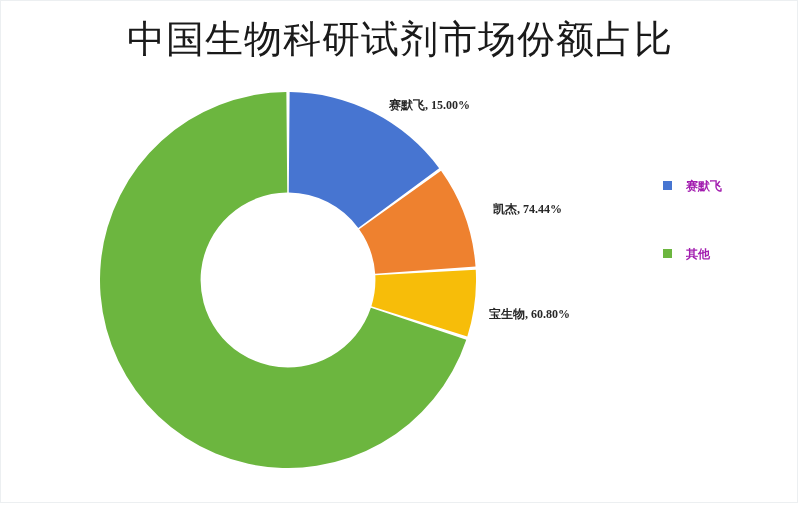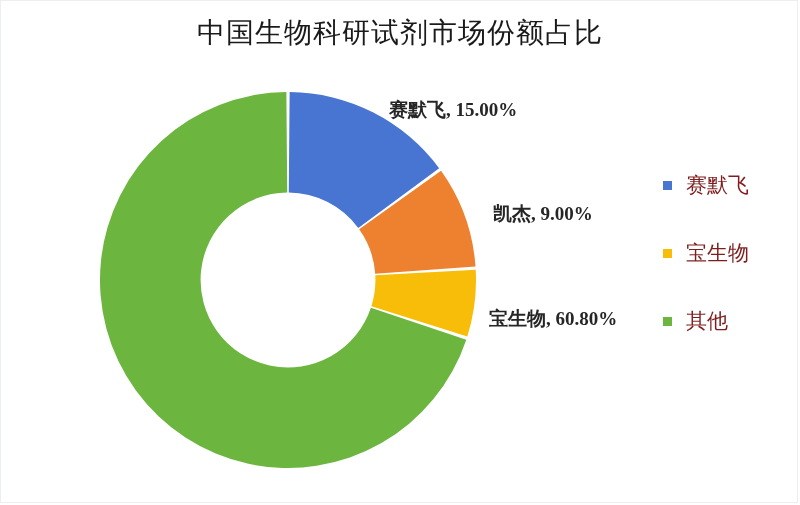--- a/index.html
+++ b/index.html
@@ -21,42 +21,42 @@
     border: 1px solid #eceff1;
     background: #ffffff;
   }
   #chart-title {
     position: absolute;
     left: 0;
     top: 13px;
     width: 798px;
     text-align: center;
     font-family: "Liberation Serif", "DejaVu Serif", serif;
-    font-size: 28px;
+    font-size: 38px;
     font-weight: 400;
     color: #1a1a1a;
     letter-spacing: 1px;
     white-space: nowrap;
   }
   #donut-wrap {
     position: absolute;
     left: 99px;
     top: 91px;
     width: 376px;
     height: 376px;
   }
   #donut-svg {
     display: block;
     width: 376px;
     height: 376px;
   }
   .slice-label {
     position: absolute;
     font-family: "Liberation Serif", "DejaVu Serif", serif;
-    font-size: 19px;
+    font-size: 12px;
     font-weight: 700;
     color: #262626;
     white-space: nowrap;
   }
   #label-saimofei { left: 388px; top: 96px; }
   #label-kaijie   { left: 492px; top: 200px; }
   #label-baoshengwu { left: 488px; top: 305px; }
   #label-qita     { left: 34px;  top: 394px; }
 
   #legend {
@@ -73,24 +73,25 @@
   }
   .legend-item:last-child { margin-bottom: 0; align-items: center; }
   .legend-swatch {
     width: 9px;
     height: 9px;
     flex: 0 0 9px;
     margin-right: 14px;
   }
   .legend-label {
     font-family: "Liberation Serif", "DejaVu Serif", serif;
-    font-size: 21px;
-    color: #7f1d1d;
+    font-size: 12px;
+    color: #a21caf;
     white-space: nowrap;
     line-height: 1;
+    font-weight: bold;
   }
 </style>
 </head>
 <body>
 
 <div id="chart-frame">
 
   <div id="chart-title">中国生物科研试剂市场份额占比</div>
 
   <div id="donut-wrap">
@@ -98,35 +99,31 @@
       <g id="slices">
           <path d="M 189.64058867369428 0.007158463935780901 A 188 188 0 0 1 339.12508979603683 76.17331609074785 L 258.27316675515715 136.00059198219776 A 87.42 87.42 0 0 0 188.76287373326784 100.58332868573014 Z" fill="#4775d1"></path>
           <path d="M 341.053717450988 78.82784432634332 A 188 188 0 0 1 375.5188671910175 174.55848046545506 L 275.19627324382316 181.7496934164366 A 87.42 87.42 0 0 0 259.1699786147094 137.23494761174965 Z" fill="#ee812f"></path>
           <path d="M 375.7248940213278 177.83318315886225 A 188 188 0 0 1 367.2987867406666 244.53269030680335 L 271.37393583441 214.28770099266356 A 87.42 87.42 0 0 0 275.2920757199174 183.27243016887095 Z" fill="#f7bd09"></path>
           <path d="M 366.28484717876546 247.6532754041573 A 188 188 0 1 1 186.35941132630577 0.007158463935780901 L 187.2371262667322 100.58332868573014 A 87.42 87.42 0 1 0 270.902453938126 215.73877306293315 Z" fill="#6cb63f"></path>
         </g>
     </svg>
   </div>
 
   <div class="slice-label" id="label-saimofei">赛默飞, 15.00%</div>
-  <div class="slice-label" id="label-kaijie">凯杰, 9.00%</div>
+  <div class="slice-label" id="label-kaijie">凯杰, 74.44%</div>
   <div class="slice-label" id="label-baoshengwu">宝生物, 60.80%</div>
 
   <div id="legend">
 
     <div class="legend-item">
       <span class="legend-swatch" style="background: rgb(71, 117, 209);"></span>
       <span class="legend-label">赛默飞</span>
     </div>
 
 
-    <div class="legend-item">
-      <span class="legend-swatch" style="background: rgb(247, 189, 9);"></span>
-      <span class="legend-label">宝生物</span>
-    </div>
 
     <div class="legend-item">
       <span class="legend-swatch" style="background: rgb(108, 182, 63);"></span>
       <span class="legend-label">其他</span>
     </div>
 
   </div>
 
 </div>
 

